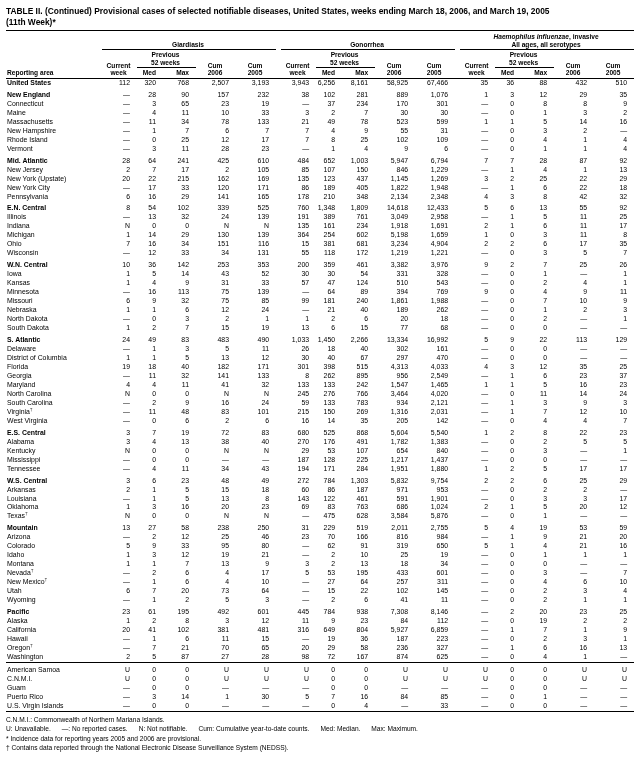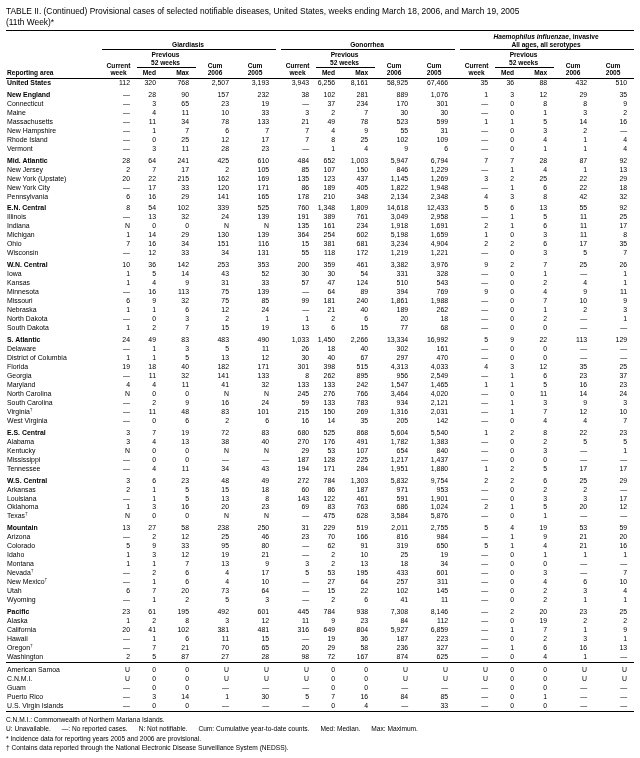--- a/index.html
+++ b/index.html
@@ -3,21 +3,21 @@
 <meta charset="utf-8">
 <style>
   html, body { margin: 0; padding: 0; }
   body {
     width: 640px; height: 758px; overflow: hidden;
     background: #ffffff; color: #000000;
     font-family: "Liberation Sans", sans-serif;
   }
   .page { padding: 6px 6px 0 6px; }
   .title {
-    font-size: 8.4px; font-weight: normal; line-height: 1.25;
+    font-size: 8.4px; font-weight: bold; line-height: 1.25;
     white-space: pre-line; margin-bottom: 3px;
   }
   table {
     width: 628px; border-collapse: collapse; table-layout: fixed;
     border-top: 1px solid #000;
   }
   thead { border-bottom: 1px solid #000; }
   tbody { border-bottom: 1px solid #000; }
   col.c-area { width: 96px; }
   col.c-cw   { width: 35px; }

